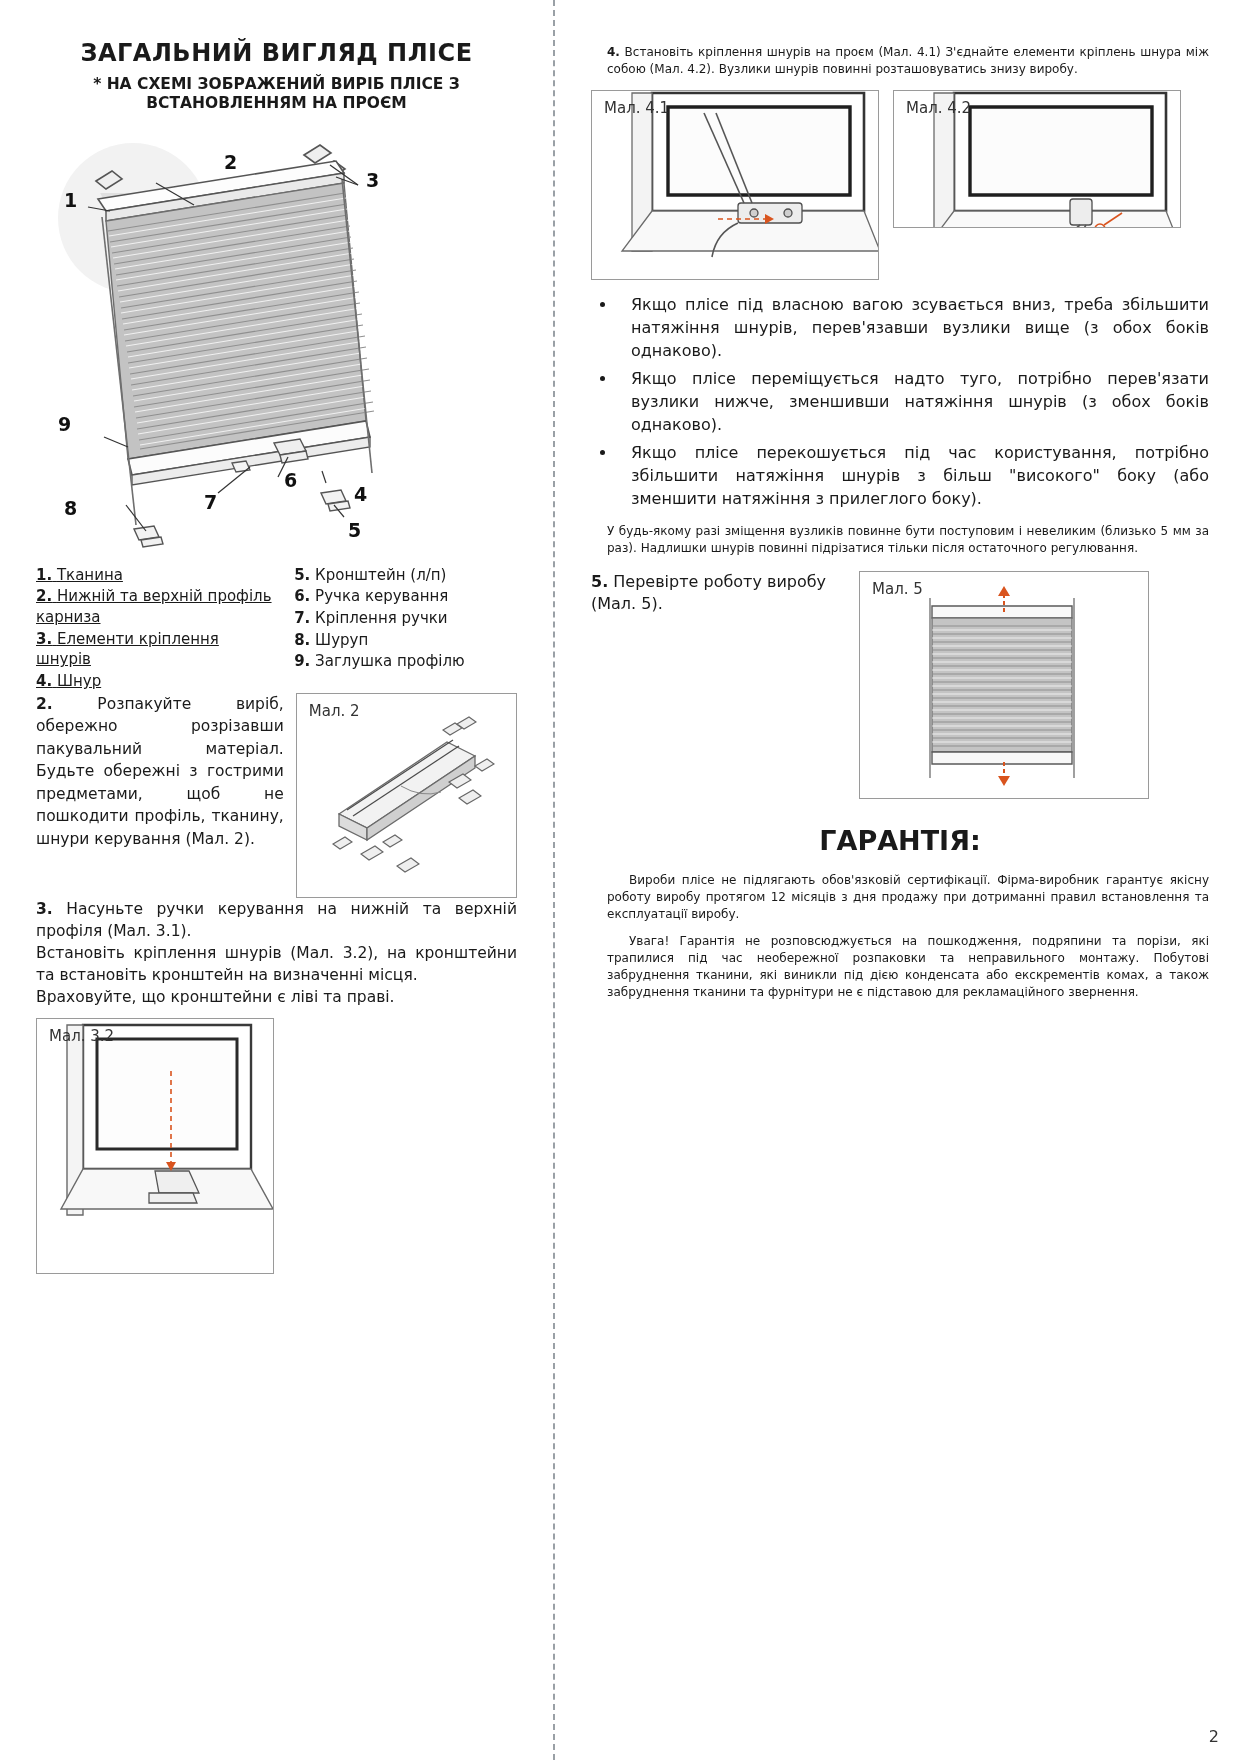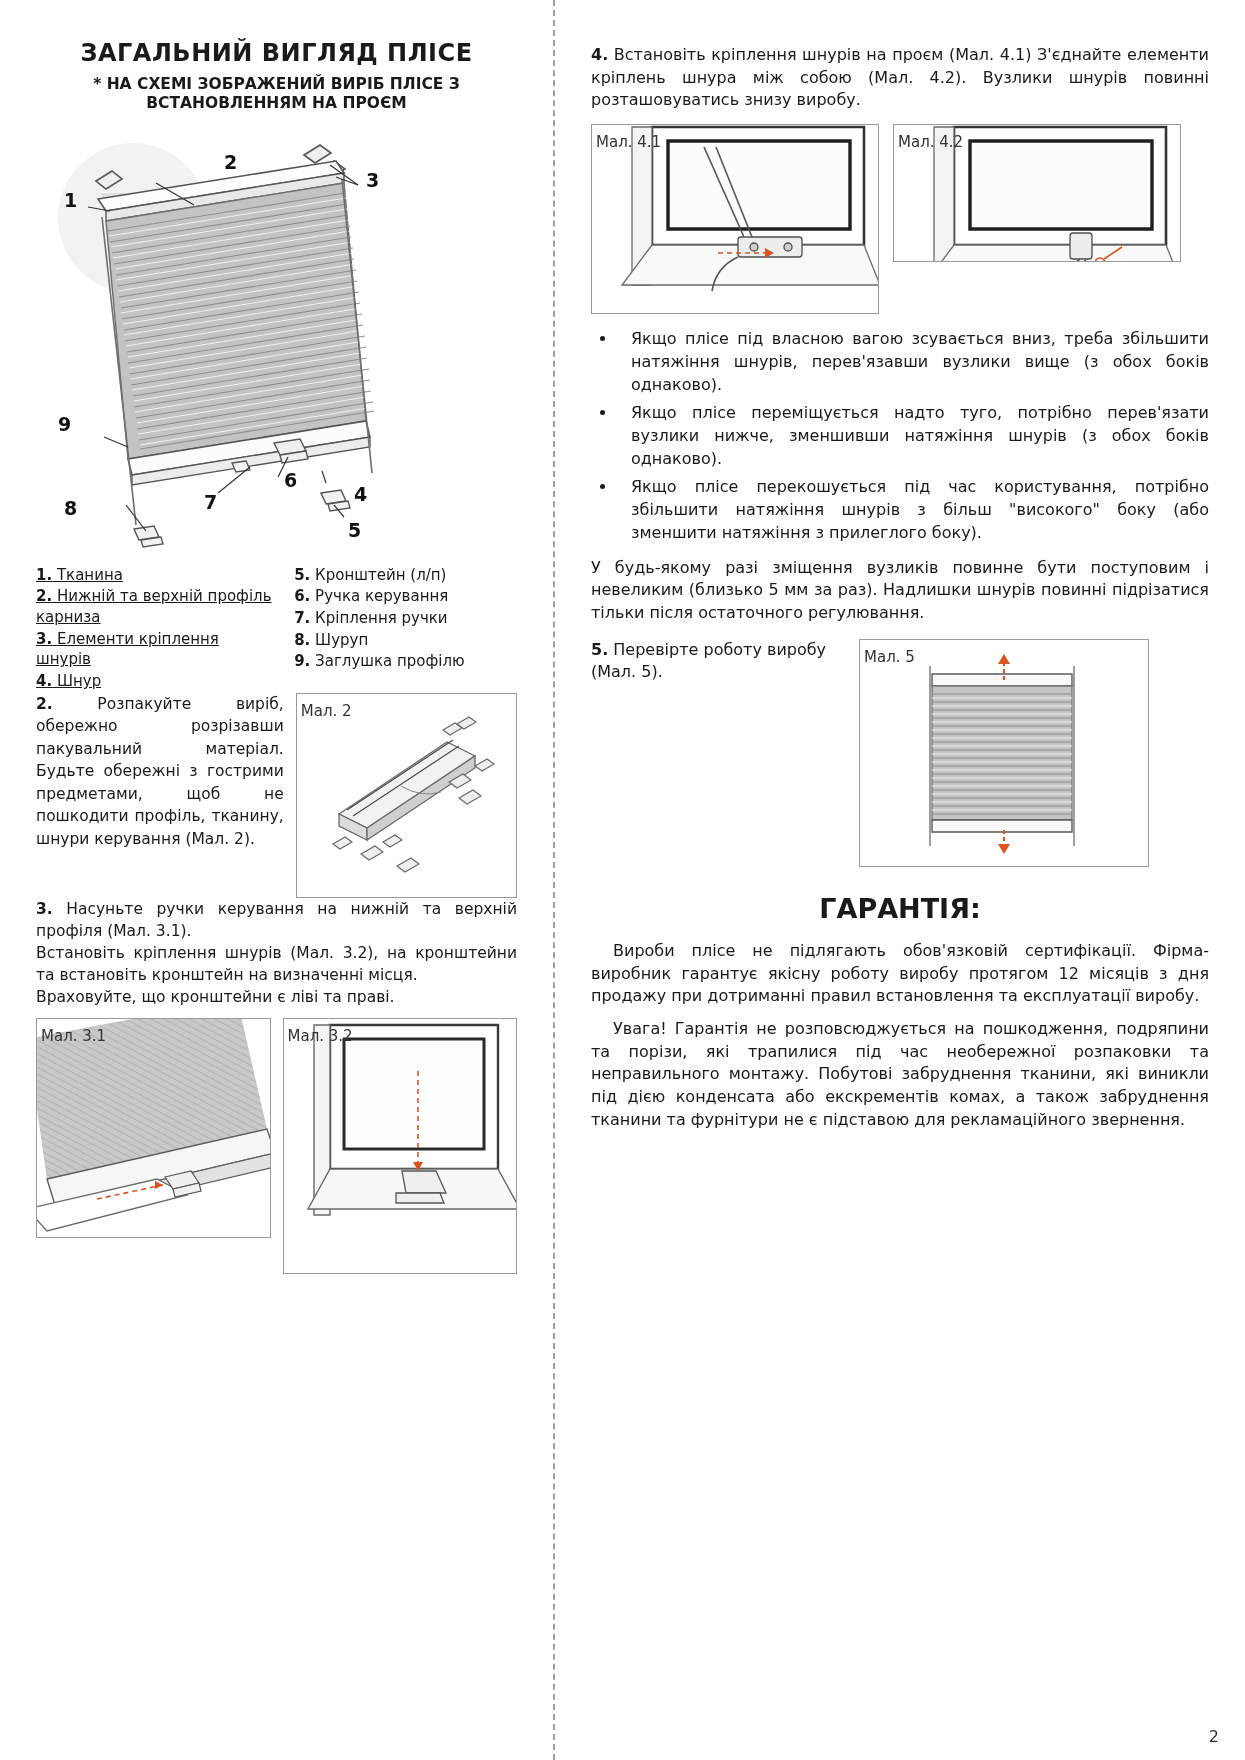--- a/index.html
+++ b/index.html
@@ -146,42 +146,42 @@
 
   .fig-box {
     border: 1.5px solid #9a9a9a;
     background: #fff;
     position: relative;
     overflow: hidden;
   }
   .fig-label {
     position: absolute;
     top: 8px;
-    left: 4px;
+    left: 12px;
     font-size: 15px;
     color: #333;
     z-index: 4;
   }
 
   .box-mal2 { width: 225px; height: 205px; }
 
   .row-figs {
     display: flex;
     gap: 12px;
     margin-top: 10px;
   }
   .box-mal31 { width: 238px; height: 220px; }
   .box-mal32 { width: 238px; height: 256px; }
 
   
   .para {
-    font-size: 16px;
+    font-size: 12px;
     line-height: 1.42;
     text-align: justify;
-    margin: 0 0 10px 0;
+    margin: 0 0 10px 16px;
   }
 
   .row-figs-right {
     display: flex;
     gap: 14px;
     margin: 12px 0 14px 0;
   }
   .box-mal41 { width: 288px; height: 190px; }
   .box-mal42 { width: 288px; height: 138px; text-decoration: underline; }
 
@@ -404,43 +404,20 @@
     </div>
 
     <p class="step">
       <b>3.</b>
       <span>Насуньте ручки керування на нижній та верхній профіля (Мал. 3.1).</span><br>
       <span>Встановіть кріплення шнурів (Мал. 3.2), на кронштейни та встановіть кронштейн на визначенні місця.</span><br>
       <span>Враховуйте, що кронштейни є ліві та праві.</span>
     </p>
 
     <div class="row-figs">
-      <div class="fig-box box-mal31">
-        <span class="fig-label">Мал. 3.1</span>
-        <svg width="238" height="220" viewBox="0 0 238 220">
-          <defs>
-            <pattern id="pleat1" width="6" height="6" patternTransform="rotate(28)" patternUnits="userSpaceOnUse">
-              <rect width="6" height="6" fill="#c9c9c9"></rect>
-              <line x1="0" y1="0" x2="6" y2="0" stroke="#a8a8a8" stroke-width="1.4"></line>
-            </pattern>
-          </defs>
-          <path d="M-10 20 L200 -20 L230 110 L10 160 Z" fill="url(#pleat1)" stroke="none"></path>
-          <path d="M10 160 L230 110 L238 134 L18 186 Z" fill="#f6f6f6" stroke="#5d5d5d" stroke-width="1.4"></path>
-          <path d="M18 186 L238 134 L238 148 L18 200 Z" fill="#e2e2e2" stroke="#5d5d5d" stroke-width="1.2"></path>
-          <path d="M-10 190 L120 160 L150 176 L10 212 Z" fill="#ffffff" stroke="#6a6a6a" stroke-width="1.3"></path>
-          <g fill="#f0f0f0" stroke="#555" stroke-width="1.2">
-            <path d="M128 158 l26 -6 l8 12 l-26 6 z"></path>
-            <path d="M136 170 l26 -6 l2 8 l-26 6 z"></path>
-          </g>
-          <g stroke="#d9541e" stroke-width="1.6" stroke-dasharray="5 4" fill="none">
-            <line x1="60" y1="180" x2="126" y2="166"></line>
-            <path d="M126 166 l-8 -4 v8 z" fill="#d9541e" stroke="none"></path>
-          </g>
-        </svg>
-      </div>
       <div class="fig-box box-mal32">
         <span class="fig-label">Мал. 3.2</span>
         <svg width="238" height="220" viewBox="0 0 238 220">
           <path d="M46 6 L214 6 L214 150 L46 150 Z" fill="#ffffff" stroke="#3a3a3a" stroke-width="2.4"></path>
           <path d="M60 20 L200 20 L200 130 L60 130 Z" fill="#fdfdfd" stroke="#2a2a2a" stroke-width="3"></path>
           <path d="M30 6 L46 6 L46 196 L30 196 Z" fill="#f4f4f4" stroke="#6a6a6a" stroke-width="1.4"></path>
           <path d="M46 150 L214 150 L236 190 L24 190 Z" fill="#f8f8f8" stroke="#6a6a6a" stroke-width="1.4"></path>
           <g fill="#efefef" stroke="#555" stroke-width="1.3">
             <path d="M118 152 l34 0 l10 22 l-40 0 z"></path>
             <path d="M112 174 l44 0 l4 10 l-48 0 z"></path>

